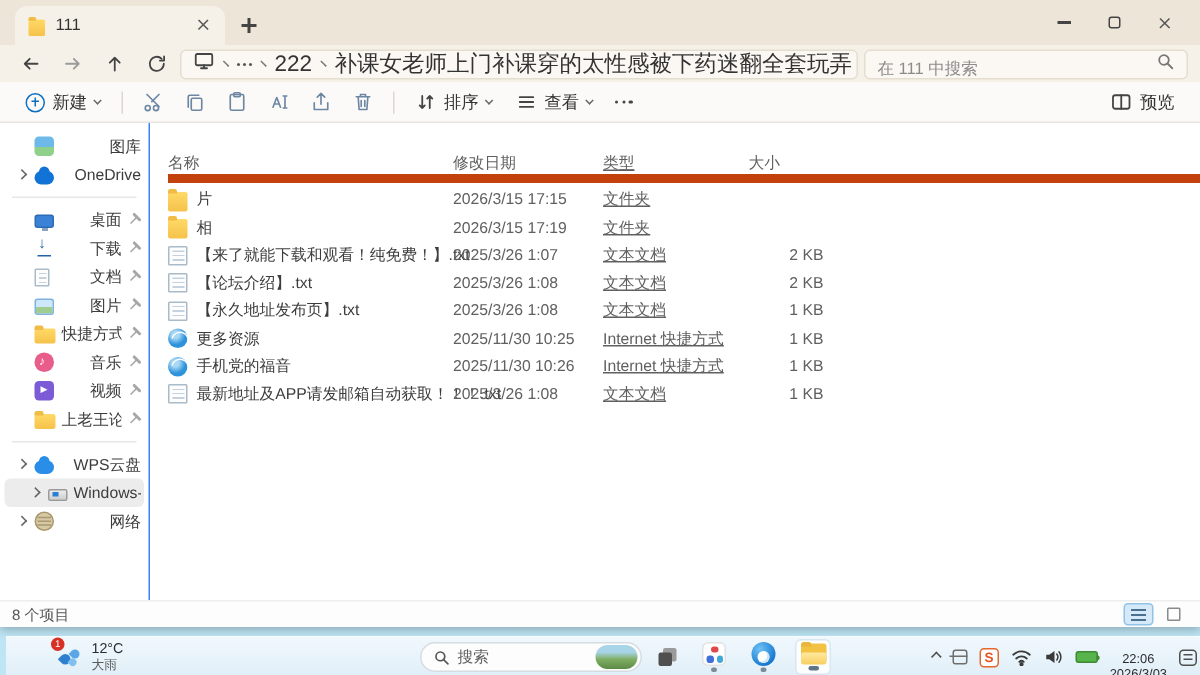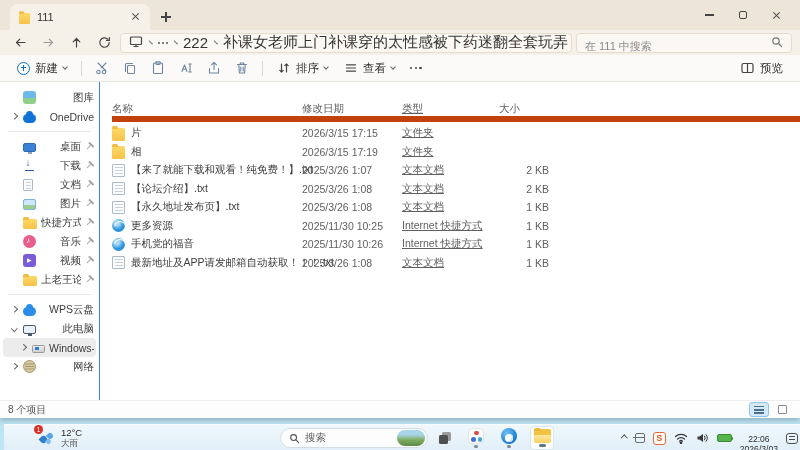--- a/index.html
+++ b/index.html
@@ -427,27 +427,20 @@
             </span>
           </div>
           <div class="side-divider"></div>
           <div class="side-item">
             <span class="exp">
               <i class="chev "></i>
             </span>
             <span class="si si-cloud2"></span>
             <span class="slabel">WPS云盘</span>
           </div>
-          <div class="side-item">
-            <span class="exp">
-              <i class="chev down"></i>
-            </span>
-            <span class="si si-pc"></span>
-            <span class="slabel">此电脑</span>
-          </div>
           <div class="side-item selected" style="padding-left: 15px;">
             <span class="exp">
               <i class="chev "></i>
             </span>
             <span class="si si-drive"></span>
             <span class="slabel">Windows-SSD</span>
           </div>
           <div class="side-item">
             <span class="exp">
               <i class="chev "></i>

